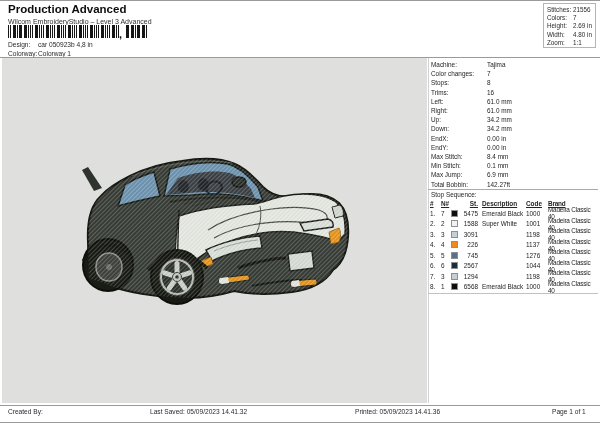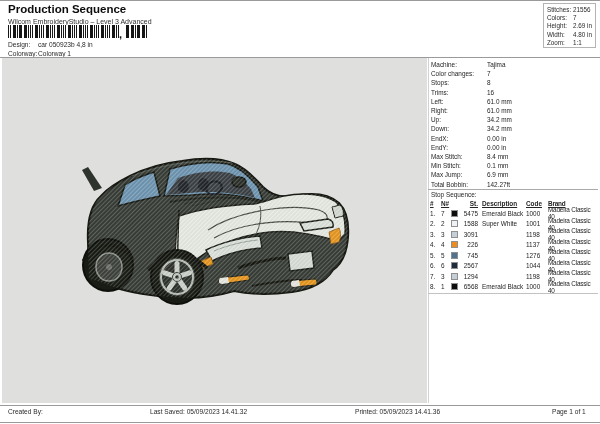--- a/index.html
+++ b/index.html
@@ -54,21 +54,21 @@
   .f-saved{left:150px;}
   .f-printed{left:355px;}
   .f-page{left:552px;}
 </style>
 </head>
 <body>
 
 <div class="hline" style="top:0;"></div>
 <div class="hline" style="top:422px;"></div>
 
-<div class="title">Production Sequence</div>
+<div class="title">Production Advanced</div>
 <div class="subtitle">Wilcom EmbroideryStudio – Level 3 Advanced</div>
 <div class="barcode bc1"></div>
 <div class="bc-comma">,</div>
 <div class="barcode bc2"></div>
 <div class="kvrow kv-design">
   <span class="k">Design:</span>
   <span class="v">car 050923b 4,8 in</span>
 </div>
 <div class="kvrow kv-colorway">
   <span class="k">Colorway:</span>

